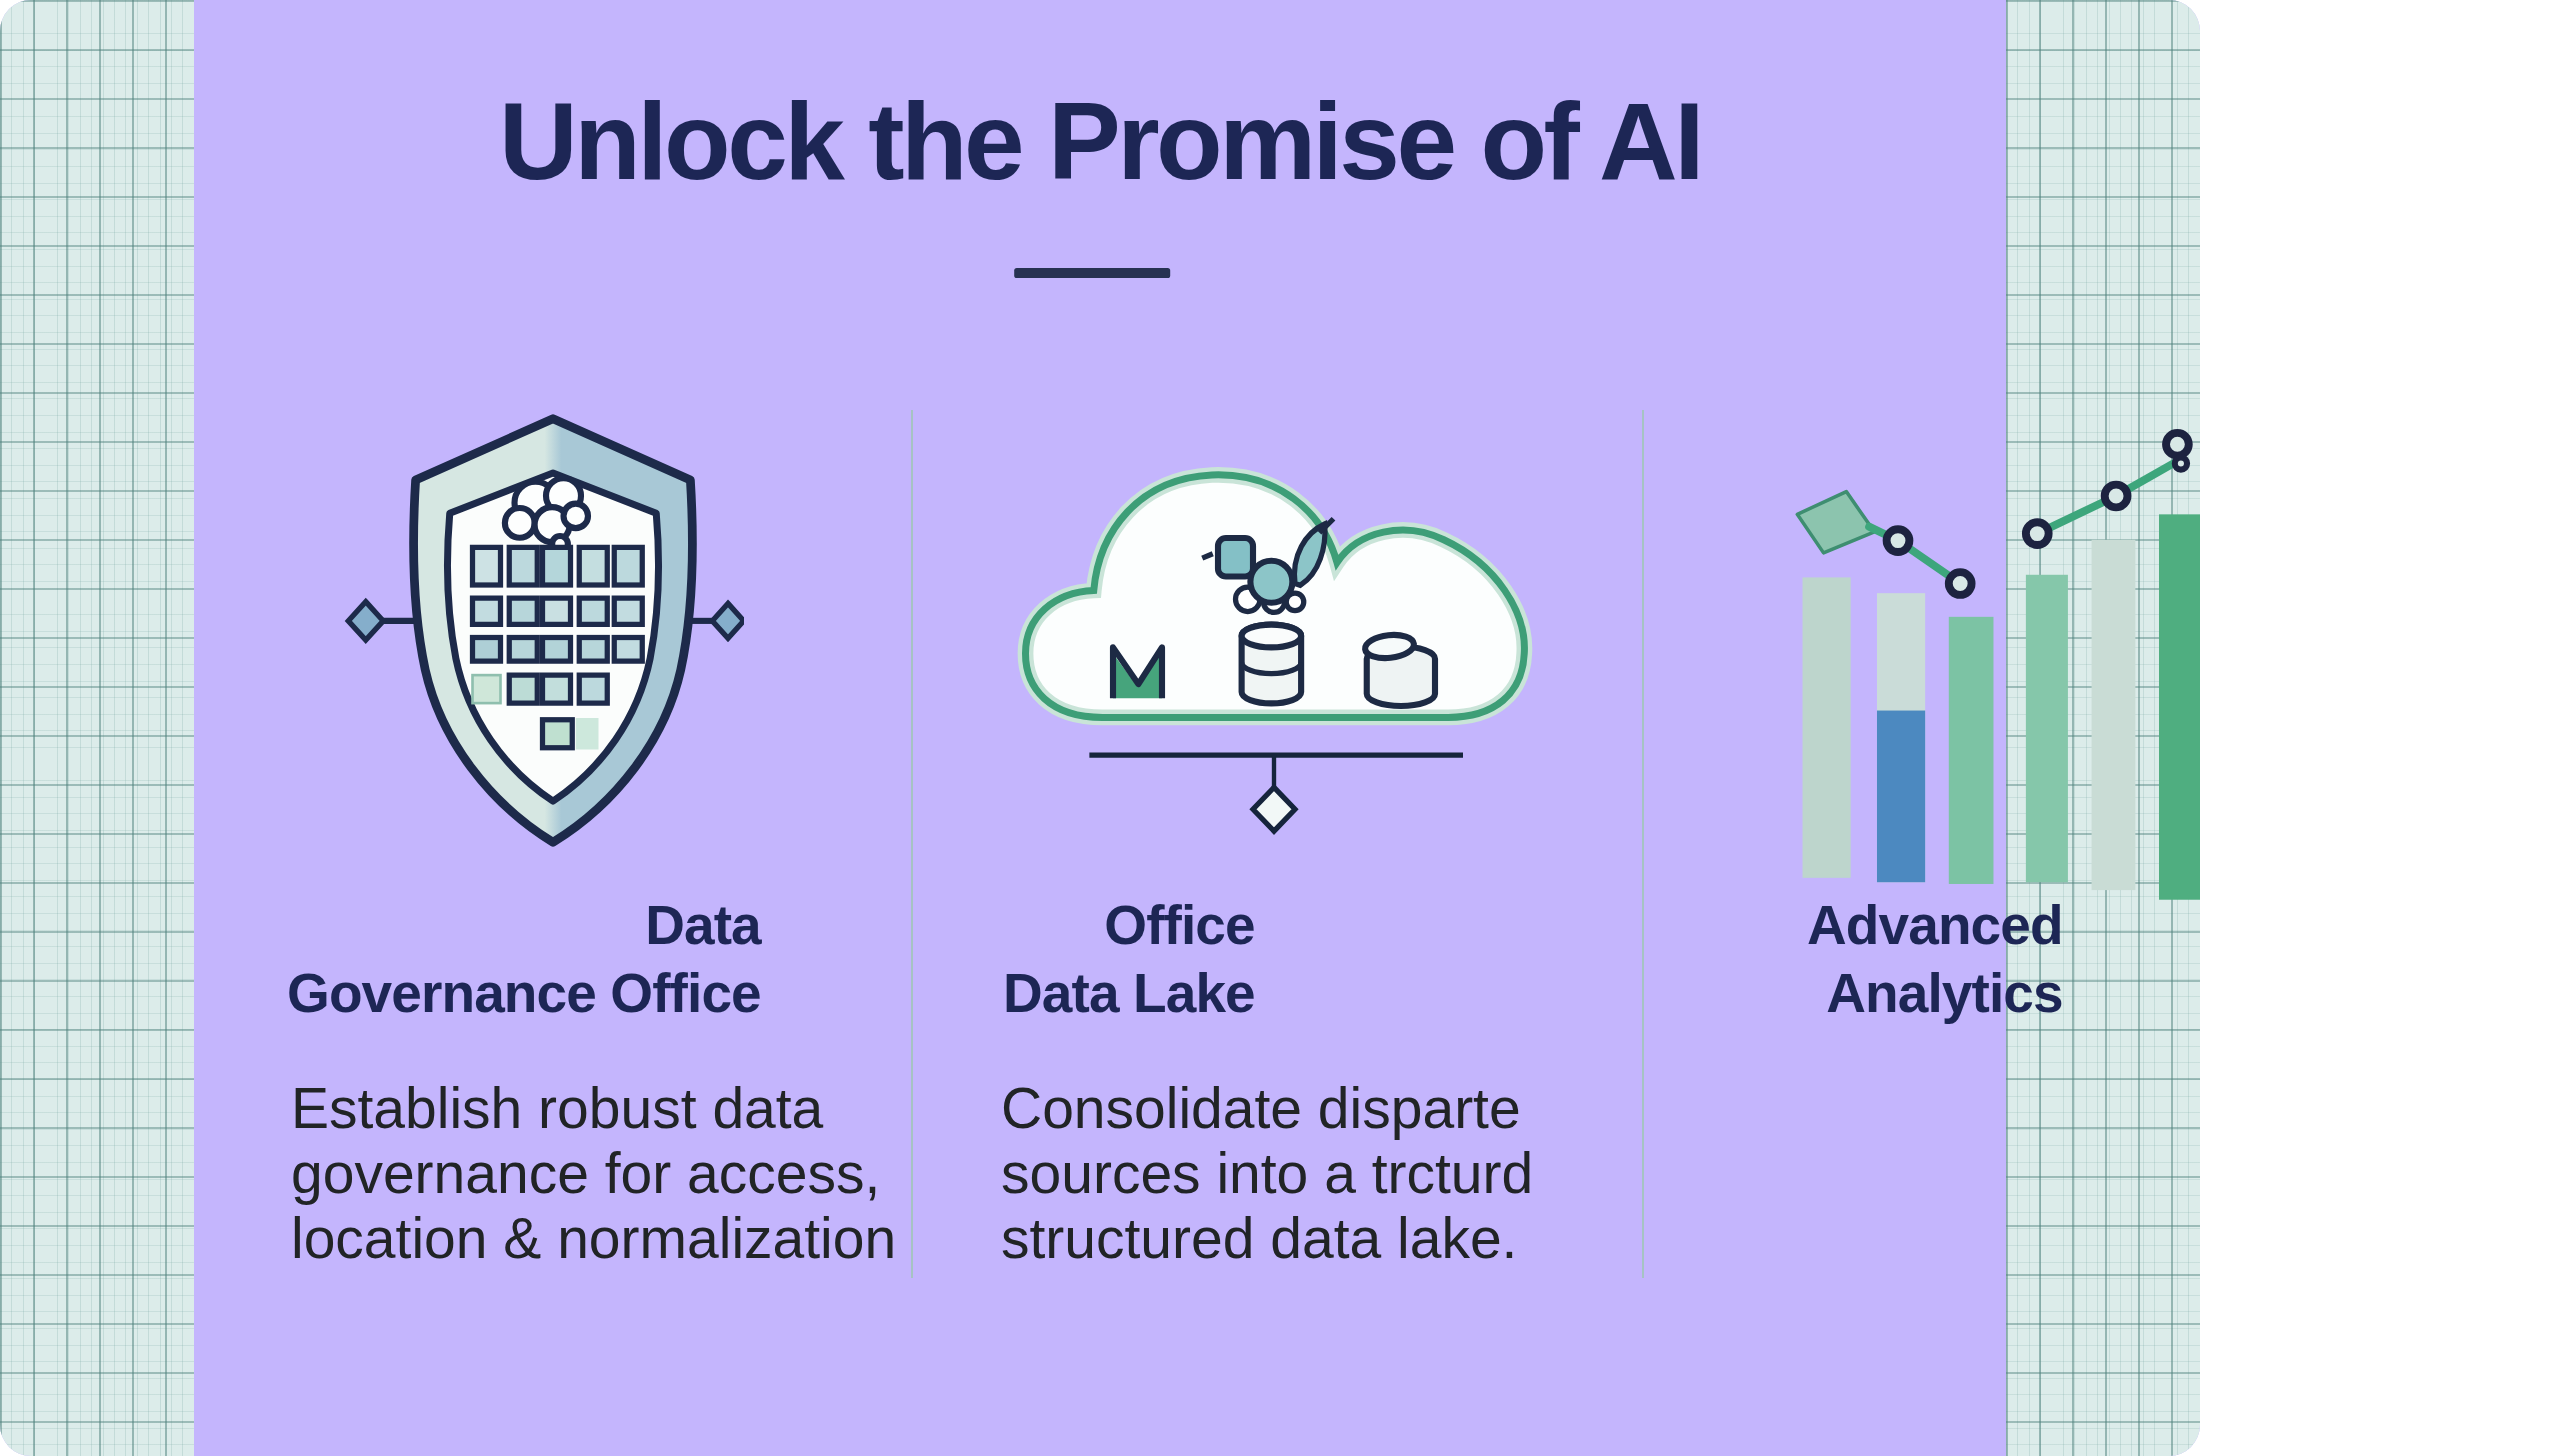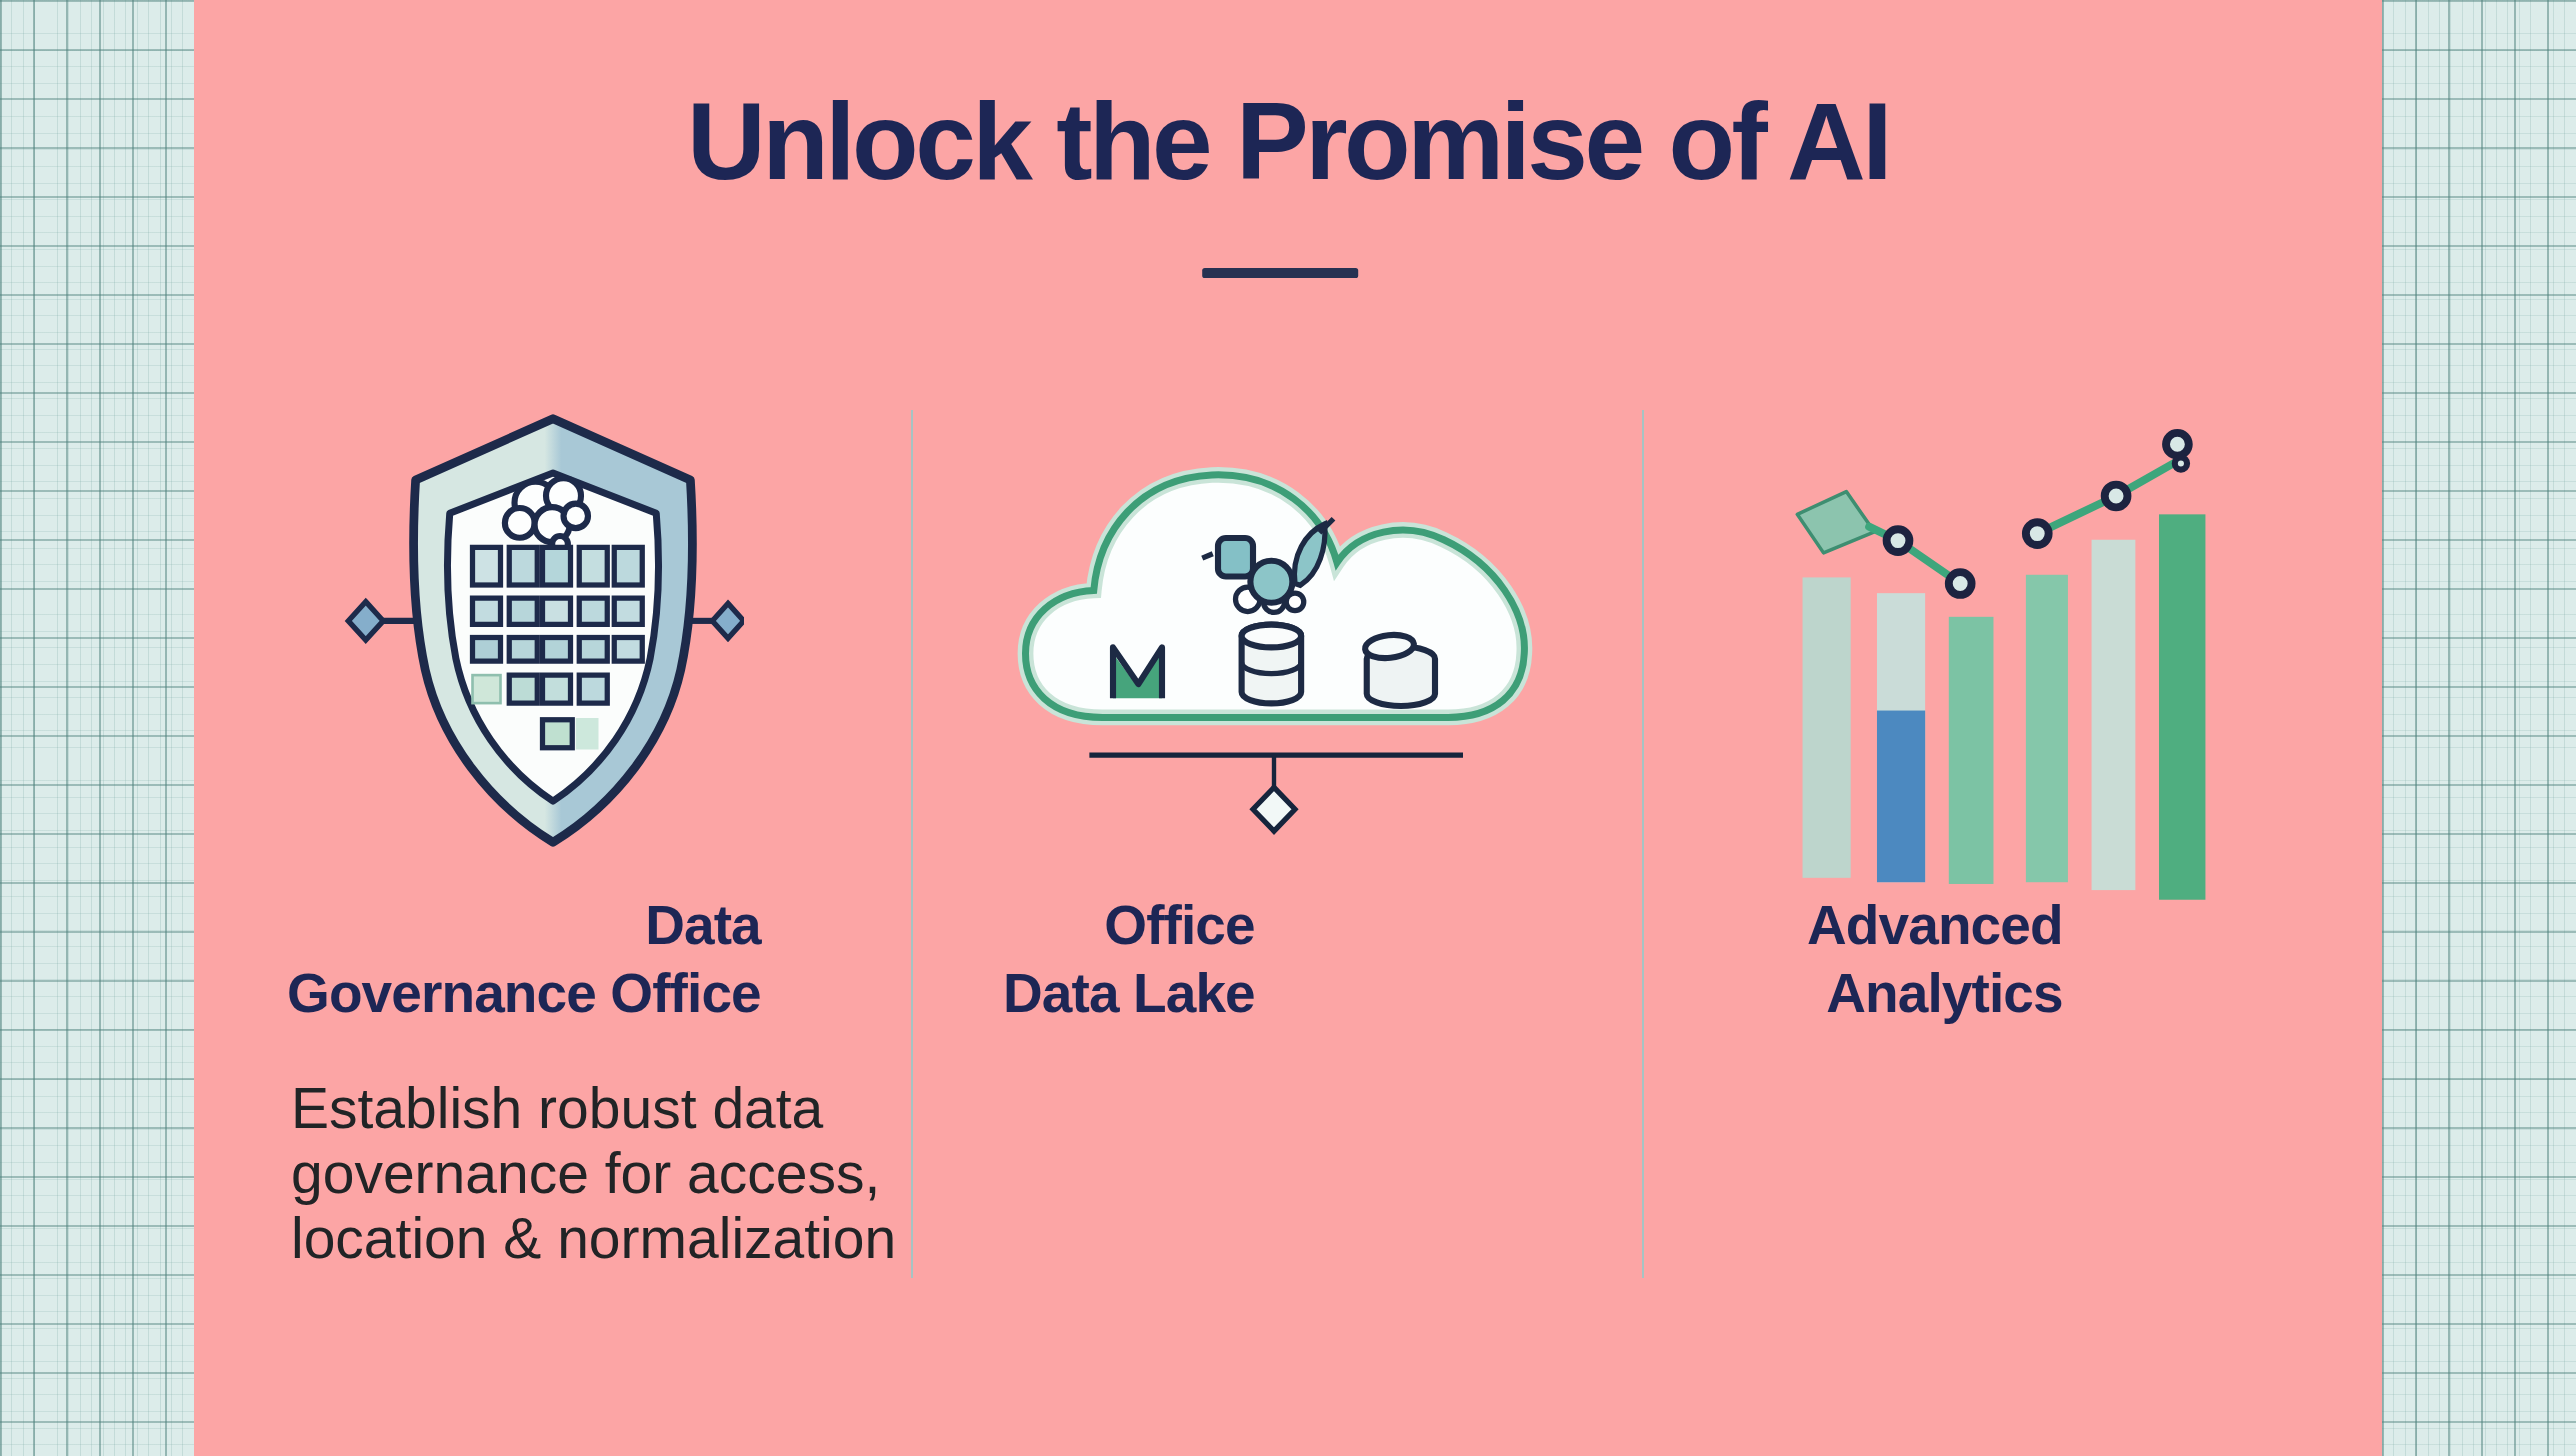--- a/index.html
+++ b/index.html
@@ -1,21 +1,22 @@
 <!DOCTYPE html>
 <html style="font-size:14px"><head>
 <meta charset="utf-8">
 <style>
   html,body{margin:0;padding:0;}
   .stage{
     position:relative;
-    width:2576px;height:1456px;
-    background:#fca5a5;
+    width:2200px;height:1456px;
+    background:#c4b5fd;
     overflow:hidden;
     font-family:"Liberation Sans", sans-serif;
+    border-radius:31px;
   }
   
   .grid-strip{
     position:absolute;top:0;bottom:0;width:194px;
     background-color:#dcecea;
     background-image:
       repeating-linear-gradient(to right, rgba(77,128,123,0.50) 0 1.8px, transparent 1.8px 33px),
       repeating-linear-gradient(to bottom, rgba(77,128,123,0.45) 0 1.8px, transparent 1.8px 49px),
       repeating-linear-gradient(to right, rgba(110,160,155,0.22) 0 0.9px, transparent 0.9px 11.4px),
       repeating-linear-gradient(to bottom, rgba(110,160,155,0.18) 0 0.9px, transparent 0.9px 16.6px);
@@ -190,18 +191,21 @@
   </svg>
 
   <h2 class="col-heading" style="left:287px">Data
 Governance Office</h2>
   <p class="col-body" style="left:291px">Establish robust data
 governance for access,
 location &amp; normalization</p>
 
   <h2 class="col-heading" style="left:1003px">Office
 Data Lake</h2>
+  <p class="col-body" style="left:1001px">Consolidate disparte
+sources into a trcturd
+structured data lake.</p>
 
   <h2 class="col-heading" style="left:1807px">Advanced
 Analytics</h2>
 
 </div>
 
 
 </body></html>

